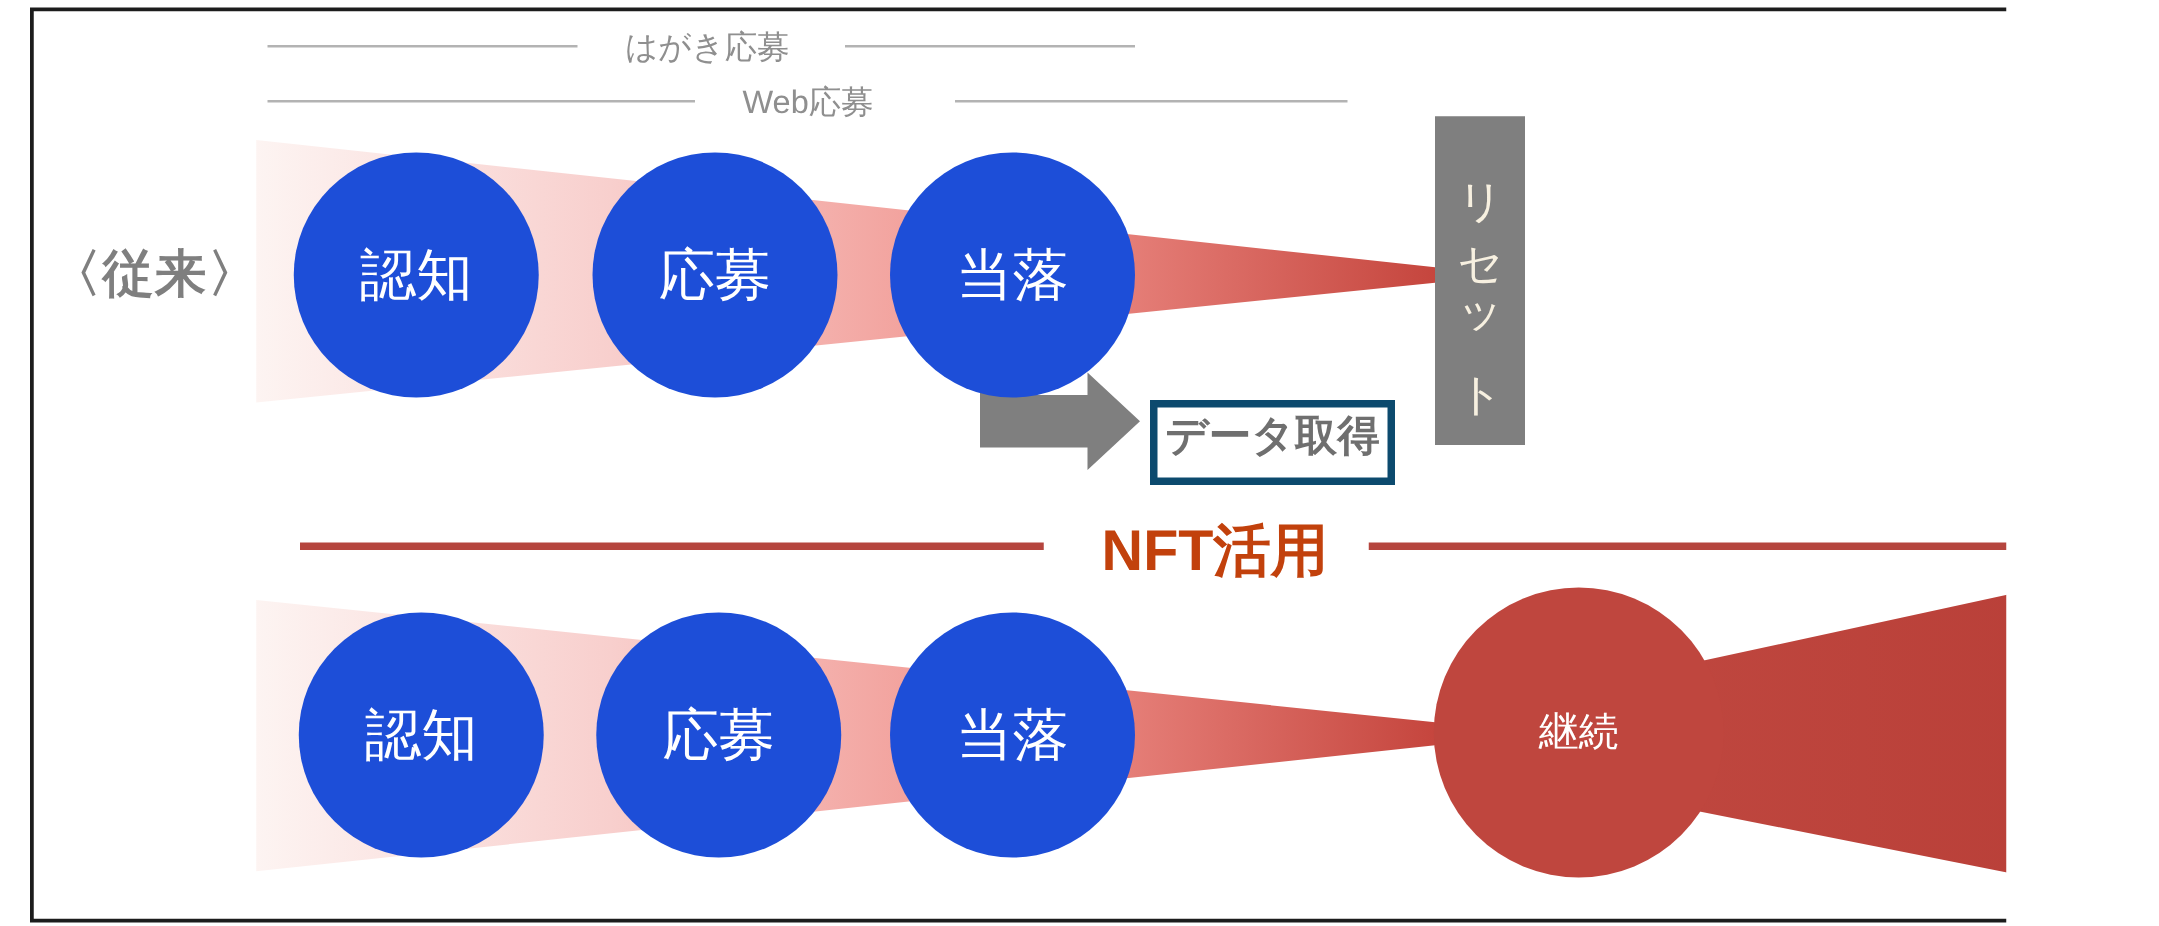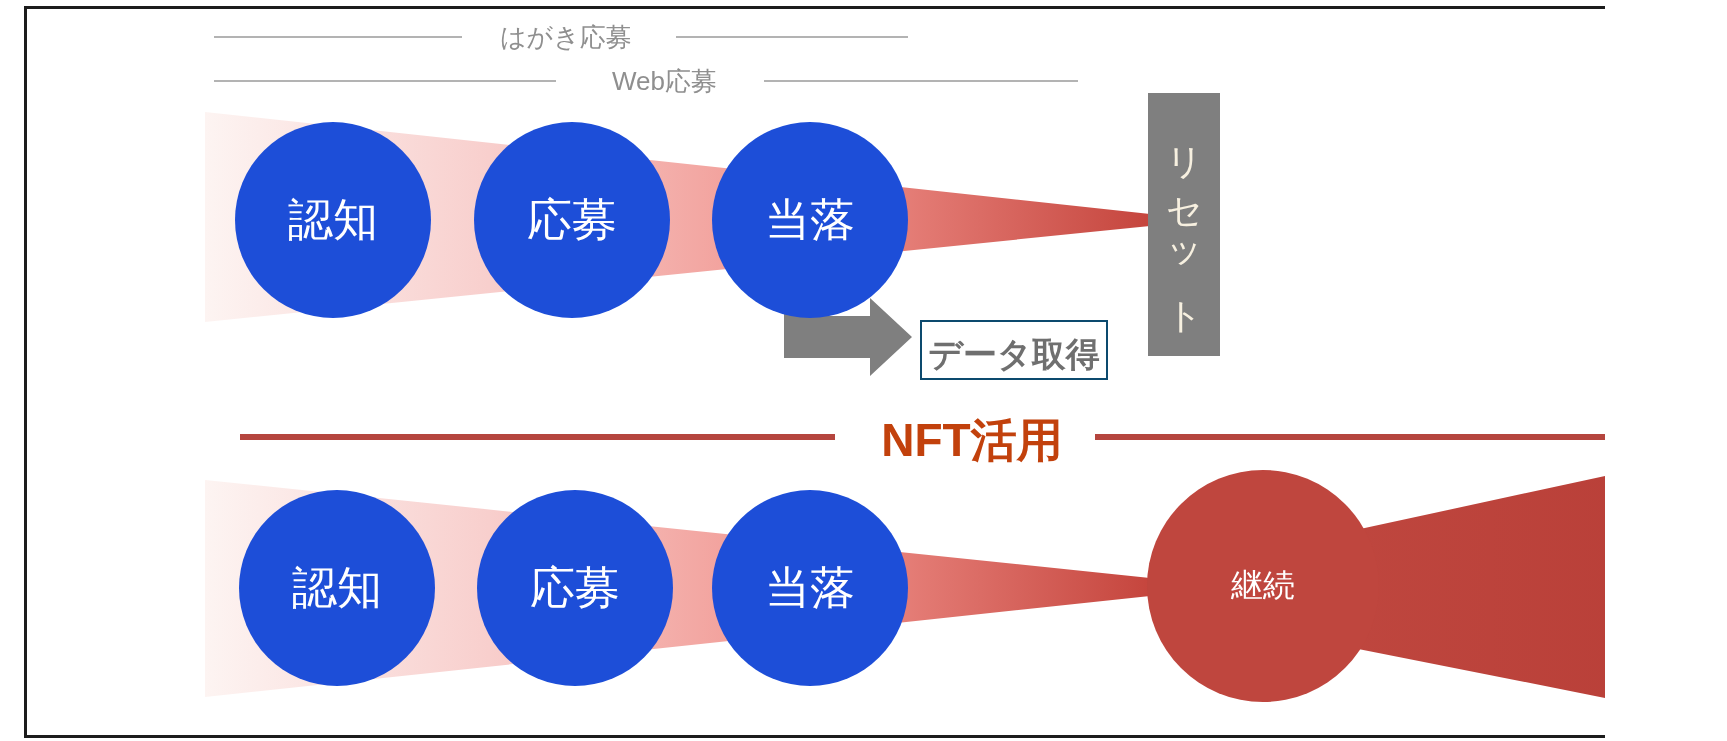--- a/index.html
+++ b/index.html
@@ -29,22 +29,22 @@
   }
   .circle.red{width:232px;height:232px;background:#bf463e;font-size:32px;}
   .reset-box{
     position:absolute;left:1148px;top:93px;width:72px;height:263px;background:#7f7f7f;
     color:#f7f0e0;font-size:36px;writing-mode:vertical-rl;text-orientation:upright;
     display:flex;align-items:center;justify-content:center;letter-spacing:10px;
     white-space:nowrap;
   }
   .data-box{
     position:absolute;left:920px;top:320px;width:184px;height:56px;
-    background:#ffffff;border:2px solid #0c4a6e;color:#6f6f6f;
-    font-size:34px;font-weight:bold;display:flex;align-items:flex-end;justify-content:center;
+    background:#ffffff;border:6px solid #0c4a6e;color:#6f6f6f;
+    font-size:34px;font-weight:bold;display:flex;align-items:flex-start;justify-content:center;
     white-space:nowrap;
   }
   .divider-line{position:absolute;top:434px;height:6px;background:#b5453e;}
   .divider-label{
     position:absolute;left:872px;top:410px;width:200px;text-align:center;
     color:#c2410c;font-size:46px;font-weight:bold;white-space:nowrap;
   }
 </style>
 </head>
 <body>
@@ -74,23 +74,24 @@
     <polygon points="784,290 824,290 824,316 870,316 870,298 912,337 870,376 870,358 784,358" fill="#7f7f7f"></polygon>
   </svg>
 
   <div class="frame"></div>
 
   <div class="thinline" style="left:214px;top:36px;width:248px;"></div>
   <div class="bracket-label" style="left:500px;top:20px;">はがき応募</div>
   <div class="thinline" style="left:676px;top:36px;width:232px;"></div>
 
   <div class="thinline" style="left:214px;top:80px;width:342px;"></div>
-  <div class="bracket-label" style="left:612px;top:64px;">Web応募</div>
+  <div class="bracket-label" style="left:594px;top:64px;">Web応募</div>
   <div class="thinline" style="left:764px;top:80px;width:314px;"></div>
 
+  <div class="row-label gray" style="left:40px;top:192px;width:160px;">〈従来〉</div>
 
   <div class="circle" style="left:235px;top:122px;">
     <span>認知</span>
   </div>
   <div class="circle" style="left:474px;top:122px;">
     <span>応募</span>
   </div>
   <div class="circle" style="left:712px;top:122px;">
     <span>当落</span>
   </div>

